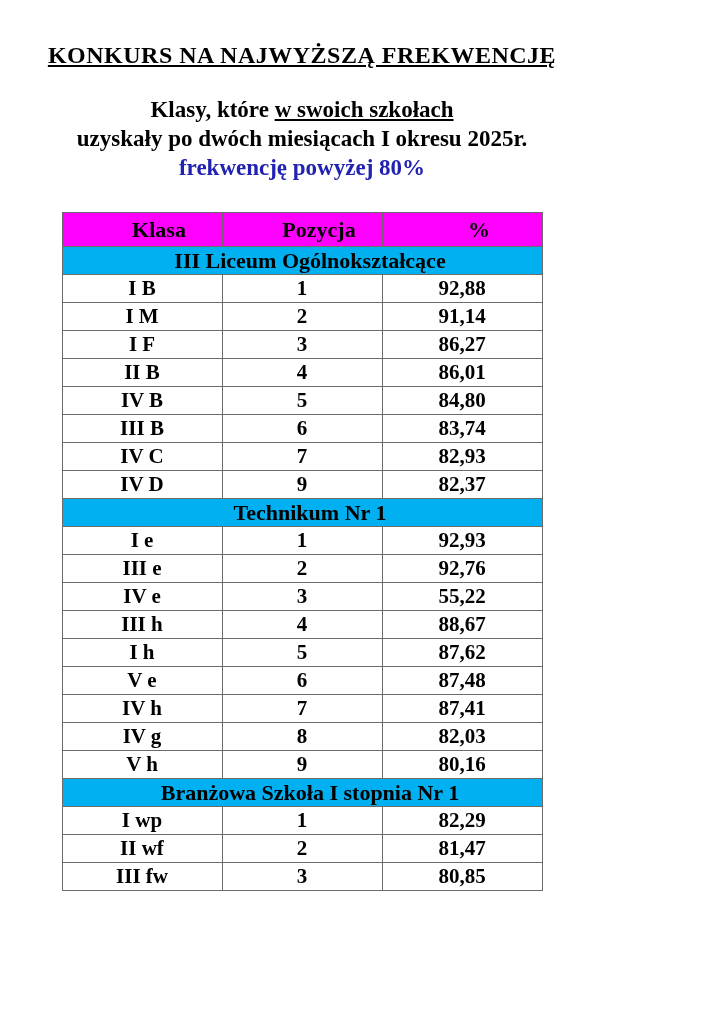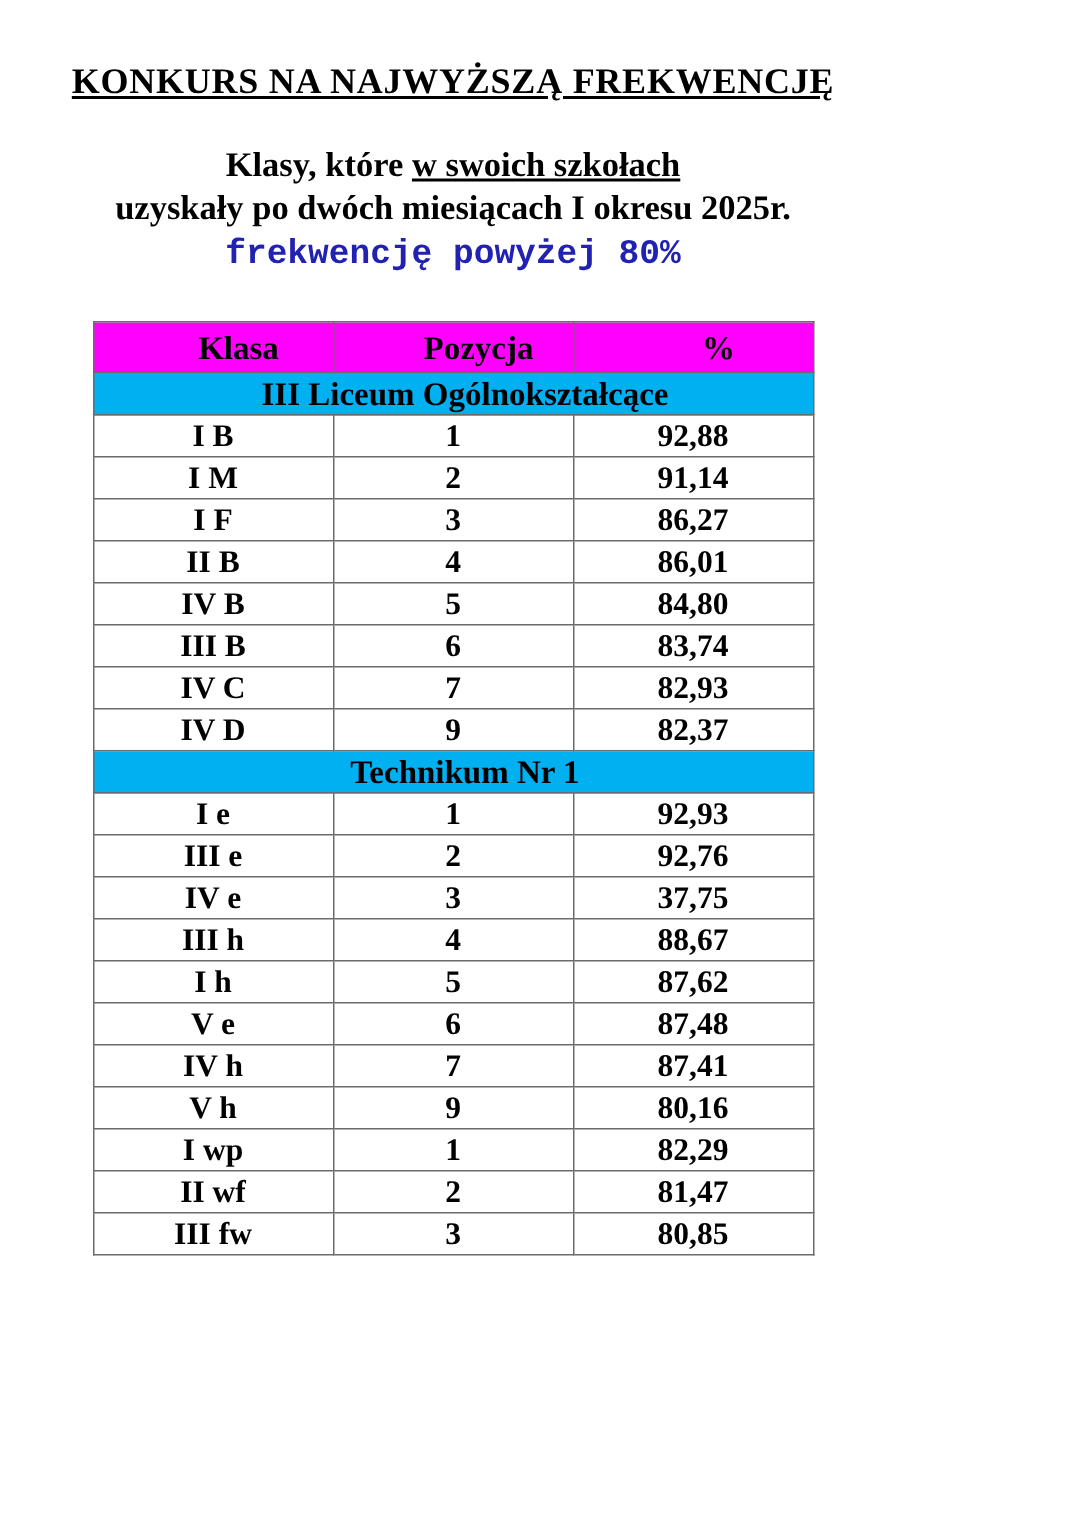--- a/index.html
+++ b/index.html
@@ -27,21 +27,21 @@
     text-decoration: underline;
     margin: 0 0 26px 0;
   }
   .doc-subtitle {
     font-size: 23px;
     font-weight: bold;
     line-height: 29px;
     margin: 14px;
   }
   .underlined { text-decoration: underline; }
-  .accent-line { color: var(--accent_blue, #2222B2); font-family: Liberation Mono, monospace; }
+  .accent-line { color: var(--accent_blue, #2222B2); }
 
   table.freq-table {
     border-collapse: collapse;
     table-layout: fixed;
     width: 480px;
     margin: 30px auto 0 auto;
   }
   .freq-table th,
   .freq-table td {
     border: 1px solid var(--border, #6b6b6b);
@@ -148,21 +148,21 @@
           <td class="data-cell">92,93</td>
         </tr>
         <tr>
           <td class="data-cell">III e</td>
           <td class="data-cell">2</td>
           <td class="data-cell">92,76</td>
         </tr>
         <tr>
           <td class="data-cell">IV e</td>
           <td class="data-cell">3</td>
-          <td class="data-cell">37,75</td>
+          <td class="data-cell">55,22</td>
         </tr>
         <tr>
           <td class="data-cell">III h</td>
           <td class="data-cell">4</td>
           <td class="data-cell">88,67</td>
         </tr>
         <tr>
           <td class="data-cell">I h</td>
           <td class="data-cell">5</td>
           <td class="data-cell">87,62</td>
@@ -171,25 +171,33 @@
           <td class="data-cell">V e</td>
           <td class="data-cell">6</td>
           <td class="data-cell">87,48</td>
         </tr>
         <tr>
           <td class="data-cell">IV h</td>
           <td class="data-cell">7</td>
           <td class="data-cell">87,41</td>
         </tr>
         <tr>
+          <td class="data-cell">IV g</td>
+          <td class="data-cell">8</td>
+          <td class="data-cell">82,03</td>
+        </tr>
+        <tr>
           <td class="data-cell">V h</td>
           <td class="data-cell">9</td>
           <td class="data-cell">80,16</td>
         </tr>
         <tr>
+          <td colspan="3" class="section-row">Branżowa Szkoła I stopnia Nr 1</td>
+        </tr>
+        <tr>
           <td class="data-cell">I wp</td>
           <td class="data-cell">1</td>
           <td class="data-cell">82,29</td>
         </tr>
         <tr>
           <td class="data-cell">II wf</td>
           <td class="data-cell">2</td>
           <td class="data-cell">81,47</td>
         </tr>
         <tr>

